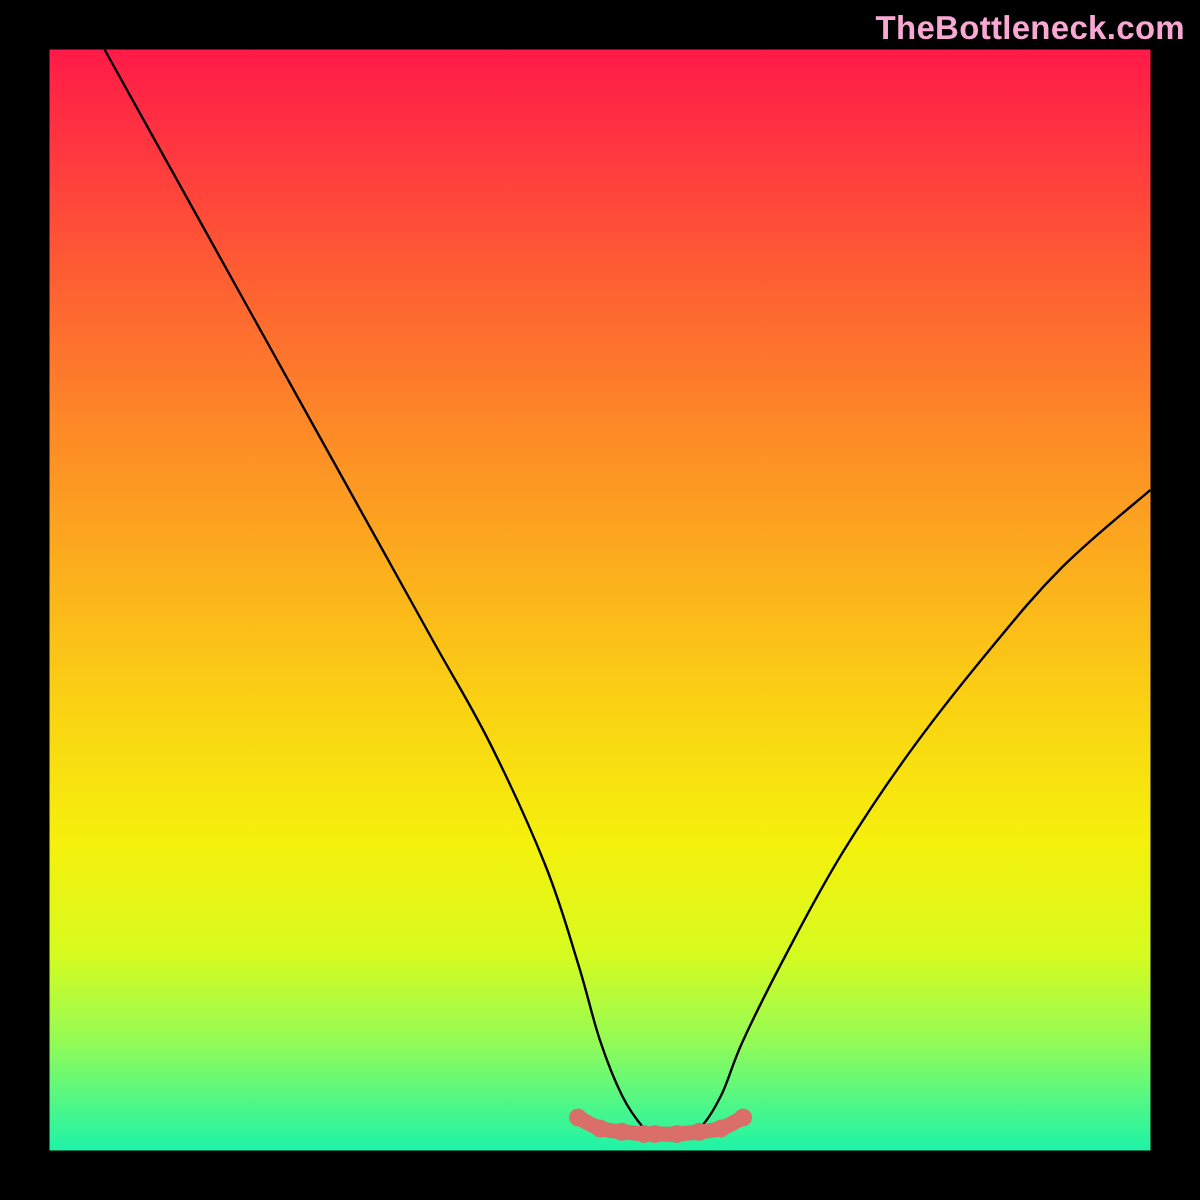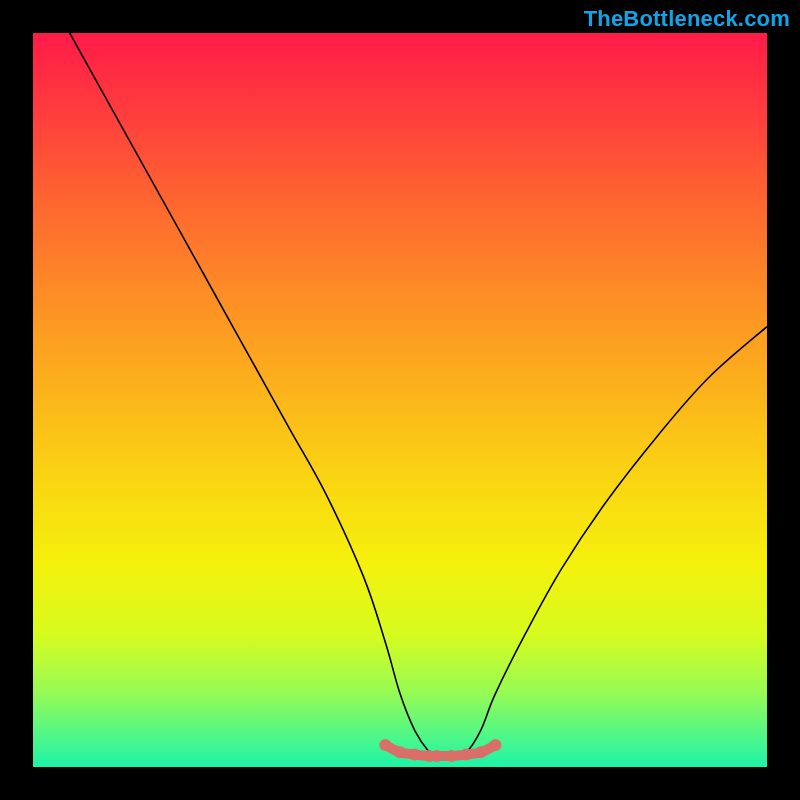--- a/index.html
+++ b/index.html
@@ -15,21 +15,21 @@
     position: absolute;
     top: 0;
     left: 0;
     width: 800px;
     height: 800px;
   }
   .watermark {
     position: absolute;
     top: 6px;
     right: 10px;
-    color: #0ea5e9;
+    color: #f9a8d4;
     font-family: Arial, Helvetica, sans-serif;
     font-size: 22px;
     font-weight: 600;
     letter-spacing: 0.2px;
     z-index: 10;
   }
   svg {
     display: block;
   }
 </style>

